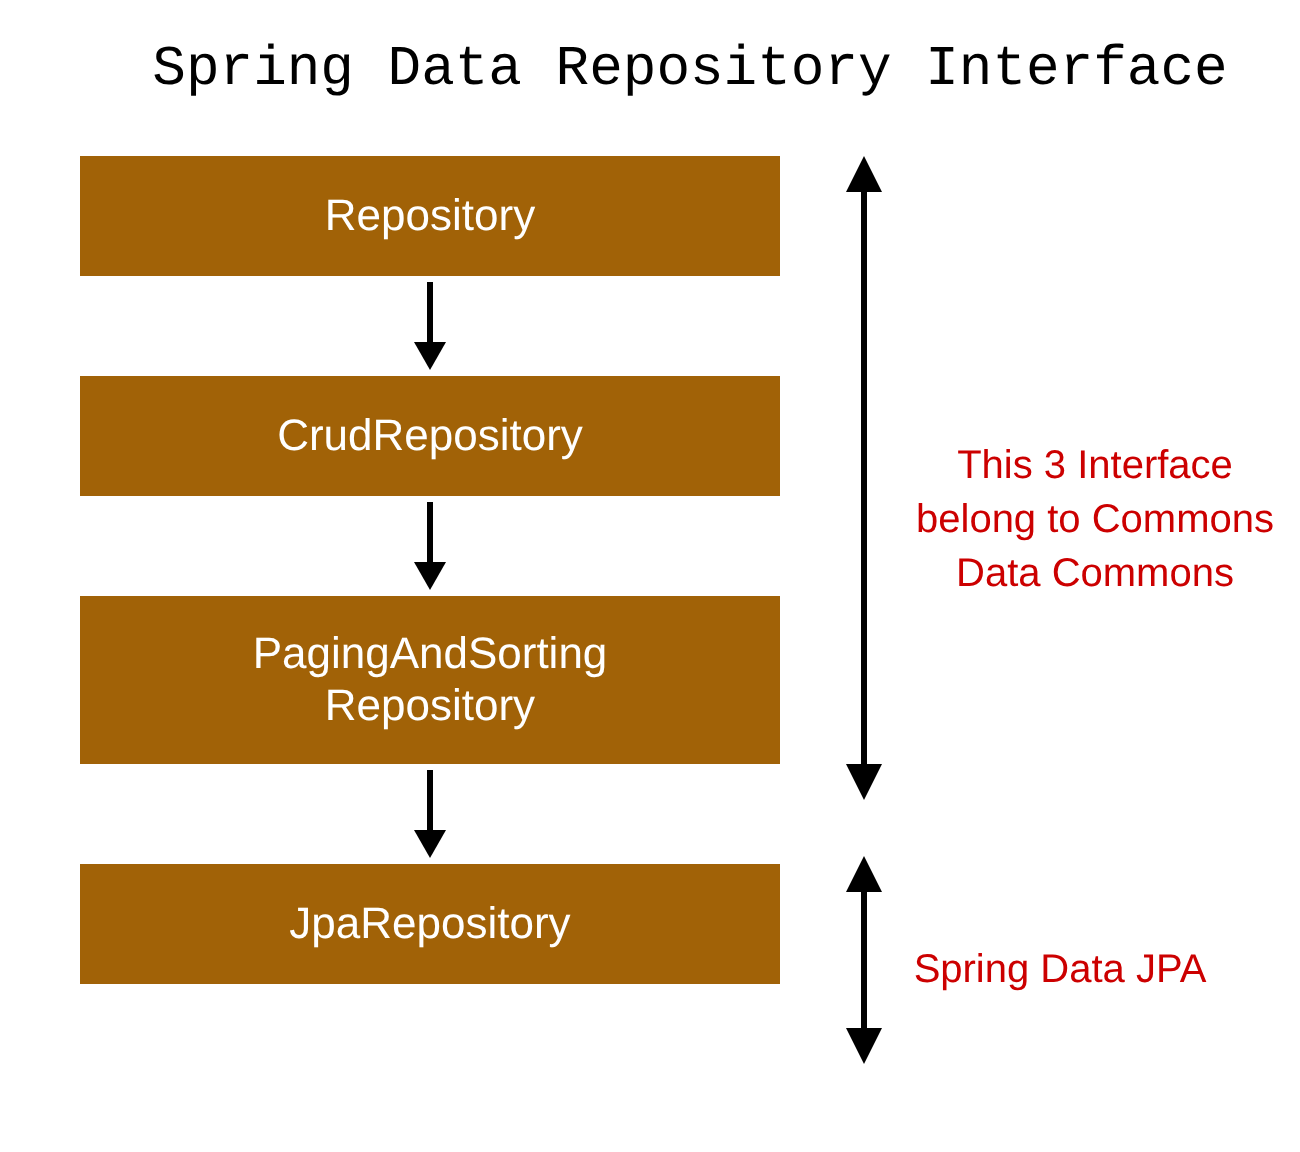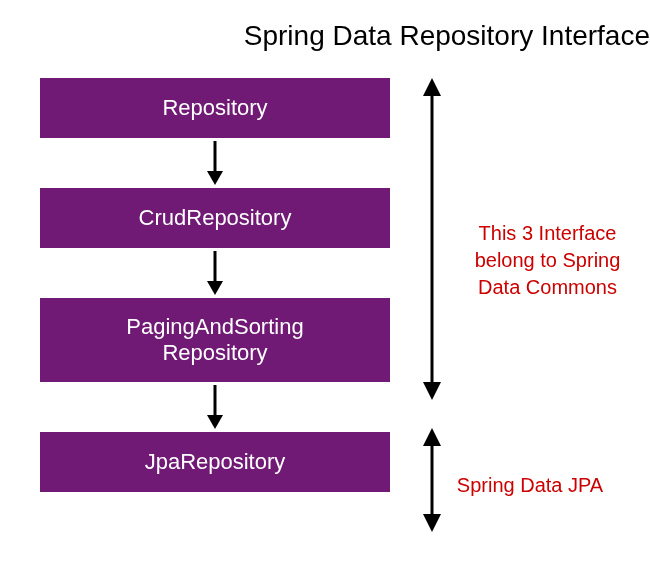--- a/index.html
+++ b/index.html
@@ -8,34 +8,35 @@
       height: 576px;
       background: #ffffff;
       font-family: "Segoe UI", Arial, sans-serif;
       position: relative;
     }
     .title {
       position: absolute;
       top: 20px;
       left: 0;
       width: 100%;
-      text-align: right;
+      text-align: center;
       font-size: 28px;
       font-weight: 400;
       color: #000;
       padding-left: 40px;
+      font-family: Liberation Mono, monospace;
     }
     .boxes {
       position: absolute;
       left: 40px;
       top: 78px;
     }
     .box {
       width: 350px;
-      background: #701a75;
+      background: #a16207;
       color: #fff;
       font-size: 22px;
       text-align: center;
       display: flex;
       align-items: center;
       justify-content: center;
       line-height: 1.2;
     }
     .box.single { height: 60px; }
     .box.double { height: 84px; }
@@ -110,19 +111,19 @@
 </svg>
 
 <svg class="bracket bracket2" width="28" height="104">
   <line x1="14" y1="16" x2="14" y2="88" stroke="#000" stroke-width="3"></line>
   <polygon points="14,0 5,18 23,18" fill="#000"></polygon>
   <polygon points="14,104 5,86 23,86" fill="#000"></polygon>
 </svg>
 
 <div class="annotation anno1">
   <span>This 3 Interface</span><br>
-  <span>belong to Spring</span><br>
+  <span>belong to Commons</span><br>
   <span>Data Commons</span>
 </div>
 
 <div class="annotation anno2">
   <span>Spring Data JPA</span>
 </div>
 
 </body></html>

